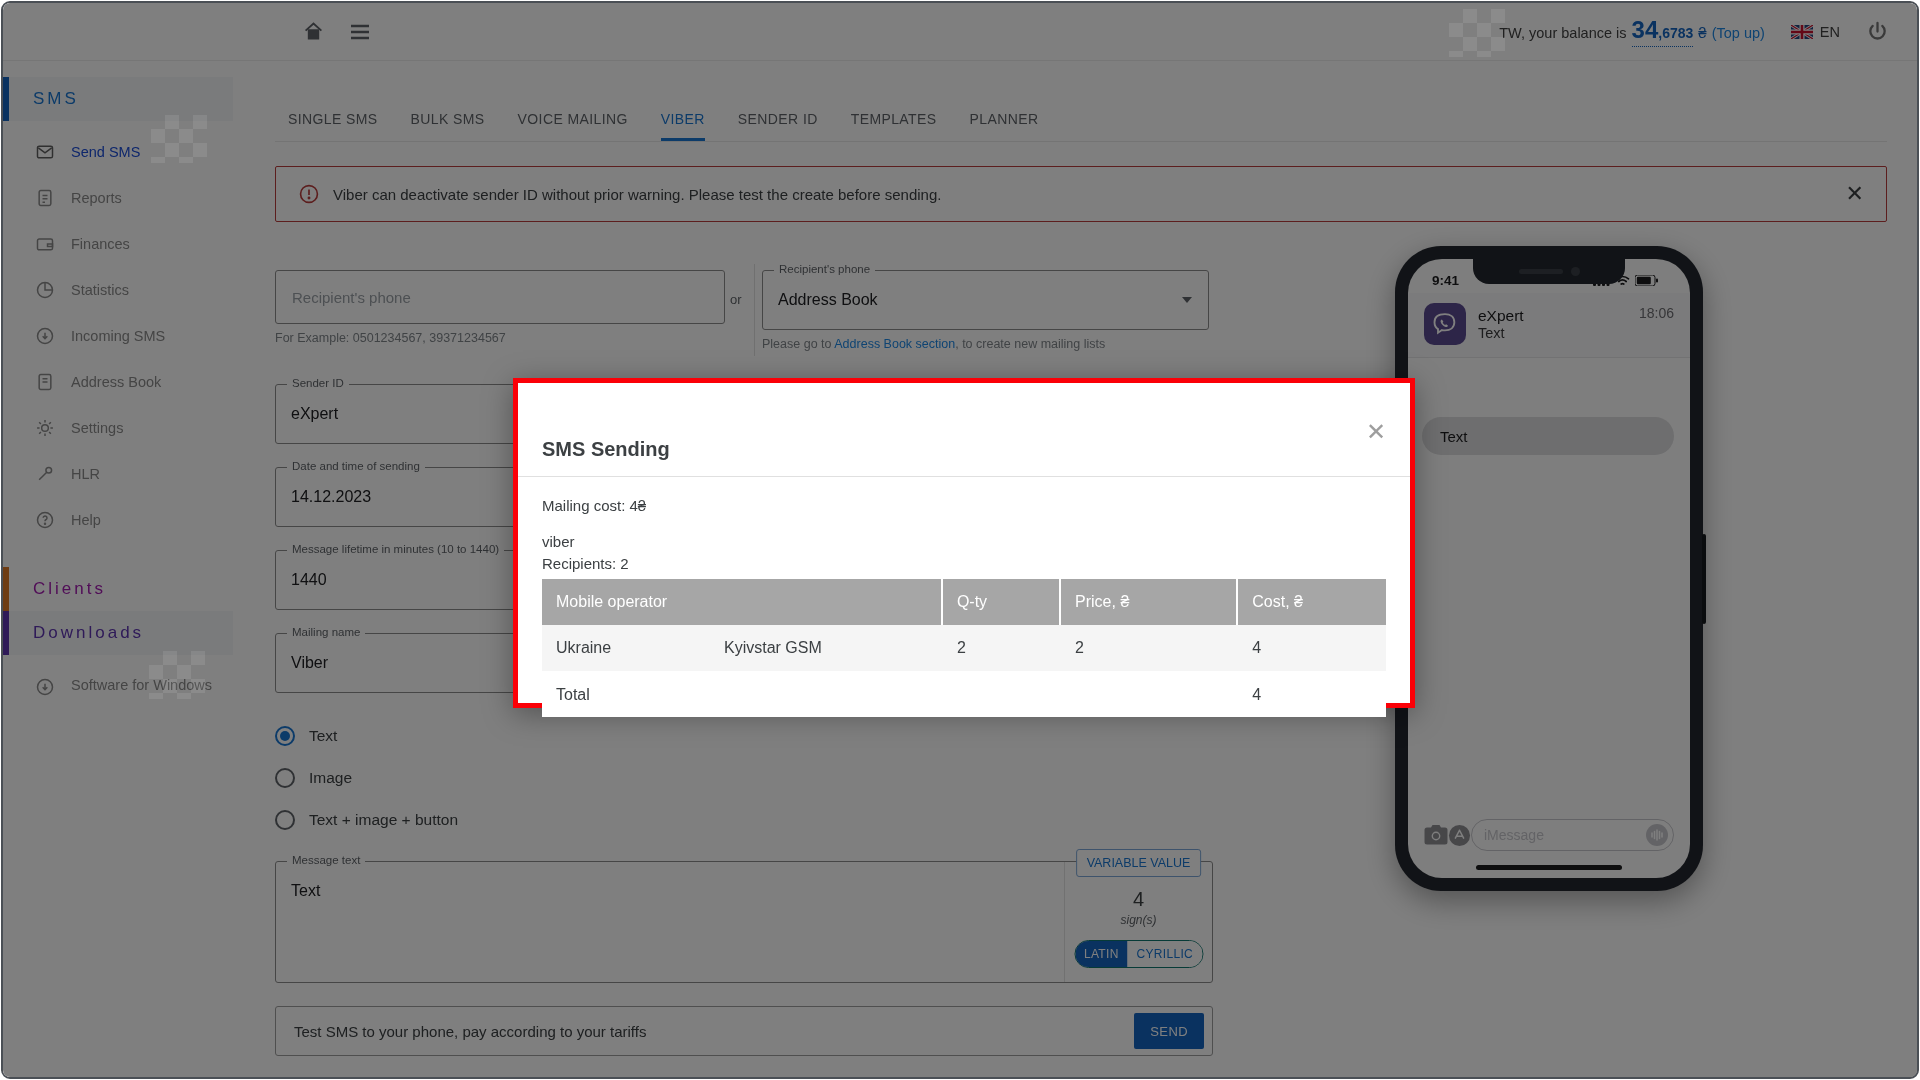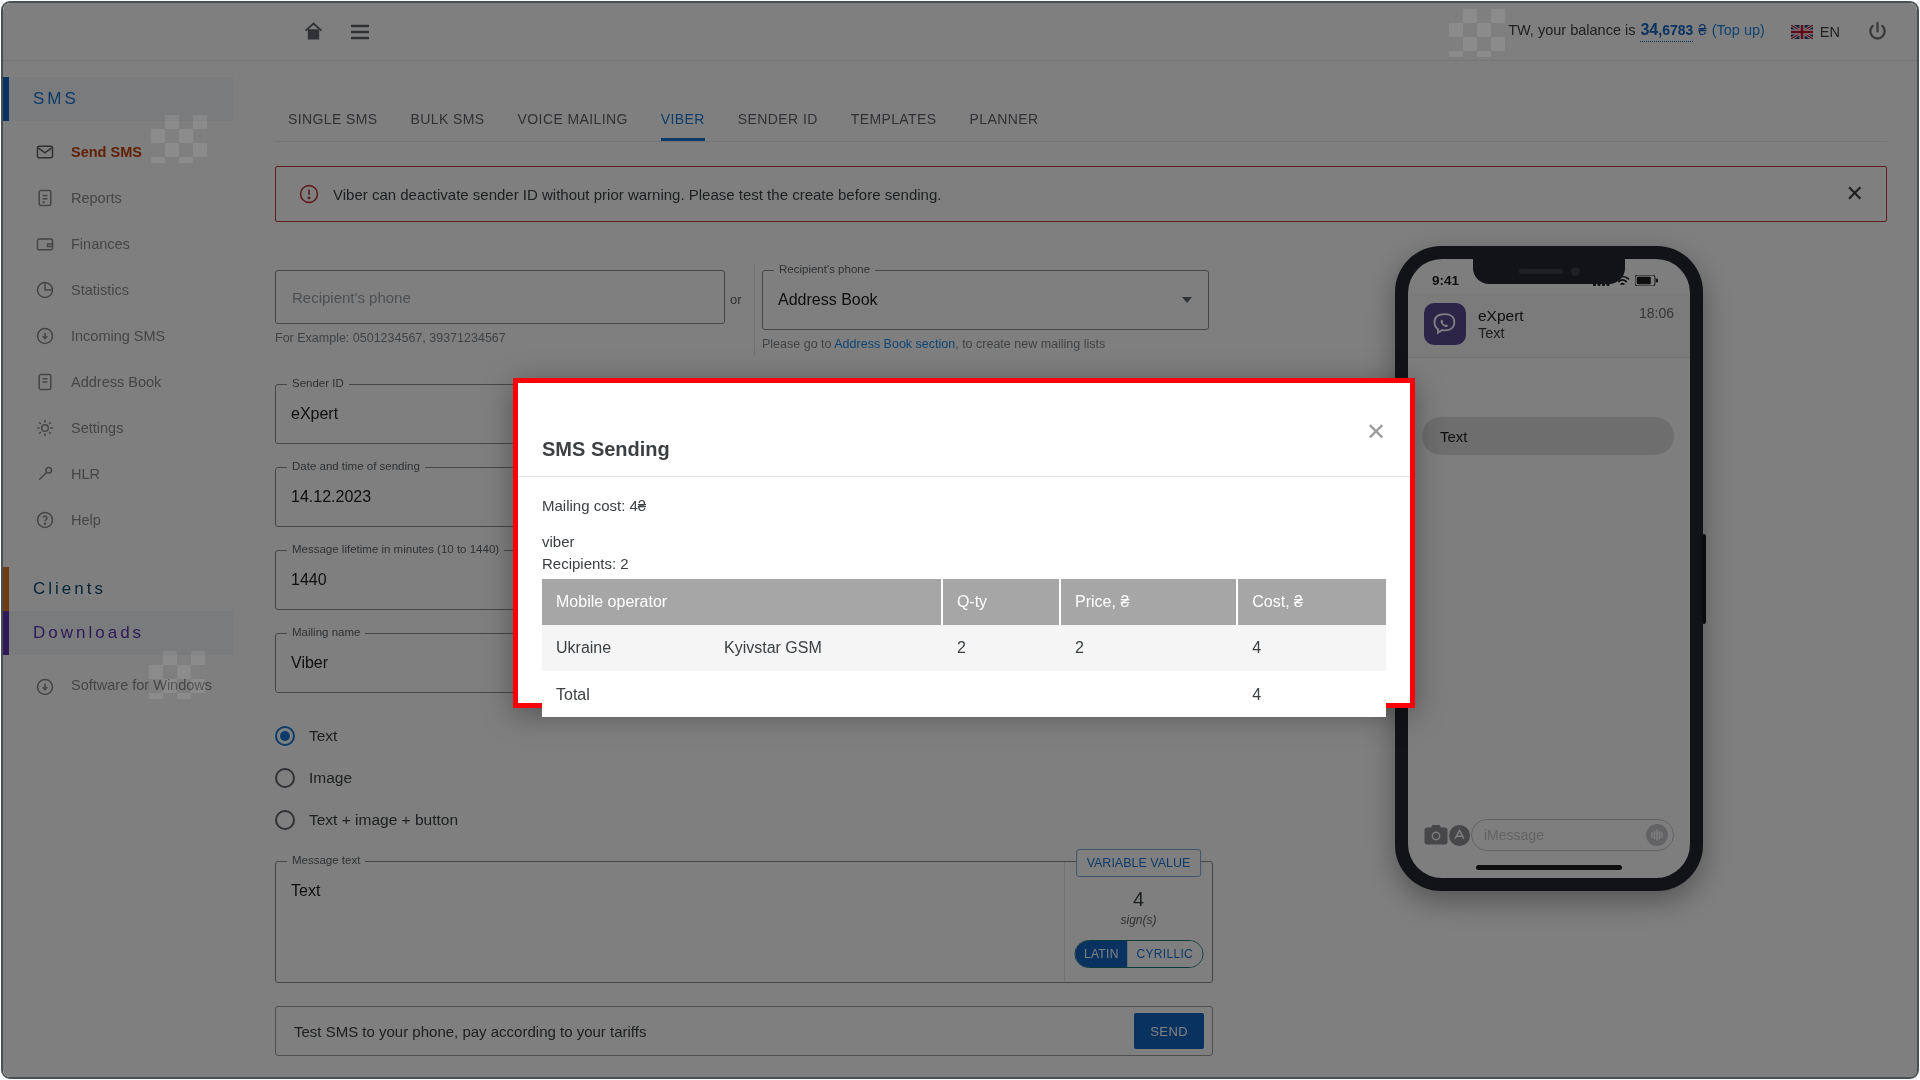--- a/index.html
+++ b/index.html
@@ -17,44 +17,44 @@
   .topbar {
     position: absolute; left: 0; top: 0; right: 0; height: 58px;
     background: #fff; border-bottom: 1px solid #ececec;
     display: flex; align-items: center; z-index: 2;
   }
   .topbar .nav-icons { position: absolute; left: 300px; display: flex; gap: 26px; align-items: center; }
   .icon-btn { background: none; border: none; cursor: pointer; color: #5f6368; display: inline-flex; align-items: center; }
   .topbar .right { position: absolute; right: 28px; display: flex; align-items: center; gap: 26px; }
   .balance { font-size: 14.5px; color: #424242; display: flex; align-items: baseline; gap: 5px; white-space: nowrap; }
   .balance .num { color: #1565c0; font-weight: bold; border-bottom: 1px dotted #1565c0; padding-bottom: 2px; }
-  .balance .num .int { font-size: 16px; }
+  .balance .num .int { font-size: 24px; }
   .balance .num .frac { font-size: 14px; }
   .balance .cur { color: #1565c0; font-size: 15px; }
   .balance .topup { color: #1e88e5; }
   .lang { display: flex; align-items: center; gap: 7px; font-size: 14.5px; color: #424242; cursor: pointer; }
 
   
   .sidebar { position: absolute; left: 0; top: 58px; bottom: 0; width: 230px; background: #fff; z-index: 1; }
   .side-header {
     position: relative; height: 44px; display: flex; align-items: center;
     padding-left: 30px; font-size: 17px; letter-spacing: 3px; cursor: pointer;
   }
   .side-header .bar { position: absolute; left: 0; top: 0; bottom: 0; width: 6px; }
   .sh-sms { margin-top: 16px; color: #1976d2; background: #f4f6f8; }
   .sh-sms .bar { background: #1565c0; }
-  .sh-clients { margin-top: 24px; color: #0c4a6e; }
+  .sh-clients { margin-top: 24px; color: #a21caf; }
   .sh-clients .bar { background: #dd7826; }
   .sh-downloads { color: #5e35b1; background: #f4f6f8; }
   .sh-downloads .bar { background: #5e35b1; }
   .side-item {
     display: flex; align-items: center; gap: 16px; padding-left: 32px;
     height: 46px; font-size: 14.5px; color: #8a8a8a; cursor: pointer;
   }
-  .side-item.active { color: #c2410c; font-weight: bold; }
+  .side-item.active { color: #1d4ed8; }
   .side-item .ic { color: #8a8a8a; display: inline-flex; }
   .side-item.active .ic { color: #616161; }
   .side-item.wrap { height: auto; padding: 6px 18px 6px 32px; line-height: 21px; align-items: flex-start; }
   .side-item.wrap .ic { margin-top: 2px; }
 
   
   .content { position: absolute; left: 272px; top: 58px; width: 1612px; z-index: 1; }
 
   .tabs { display: flex; gap: 33px; padding-left: 13px; margin-top: 50px; }
   .tab { font-size: 14px; letter-spacing: .4px; color: #5f6368; padding-bottom: 11px; cursor: pointer; border-bottom: 3px solid transparent; }

